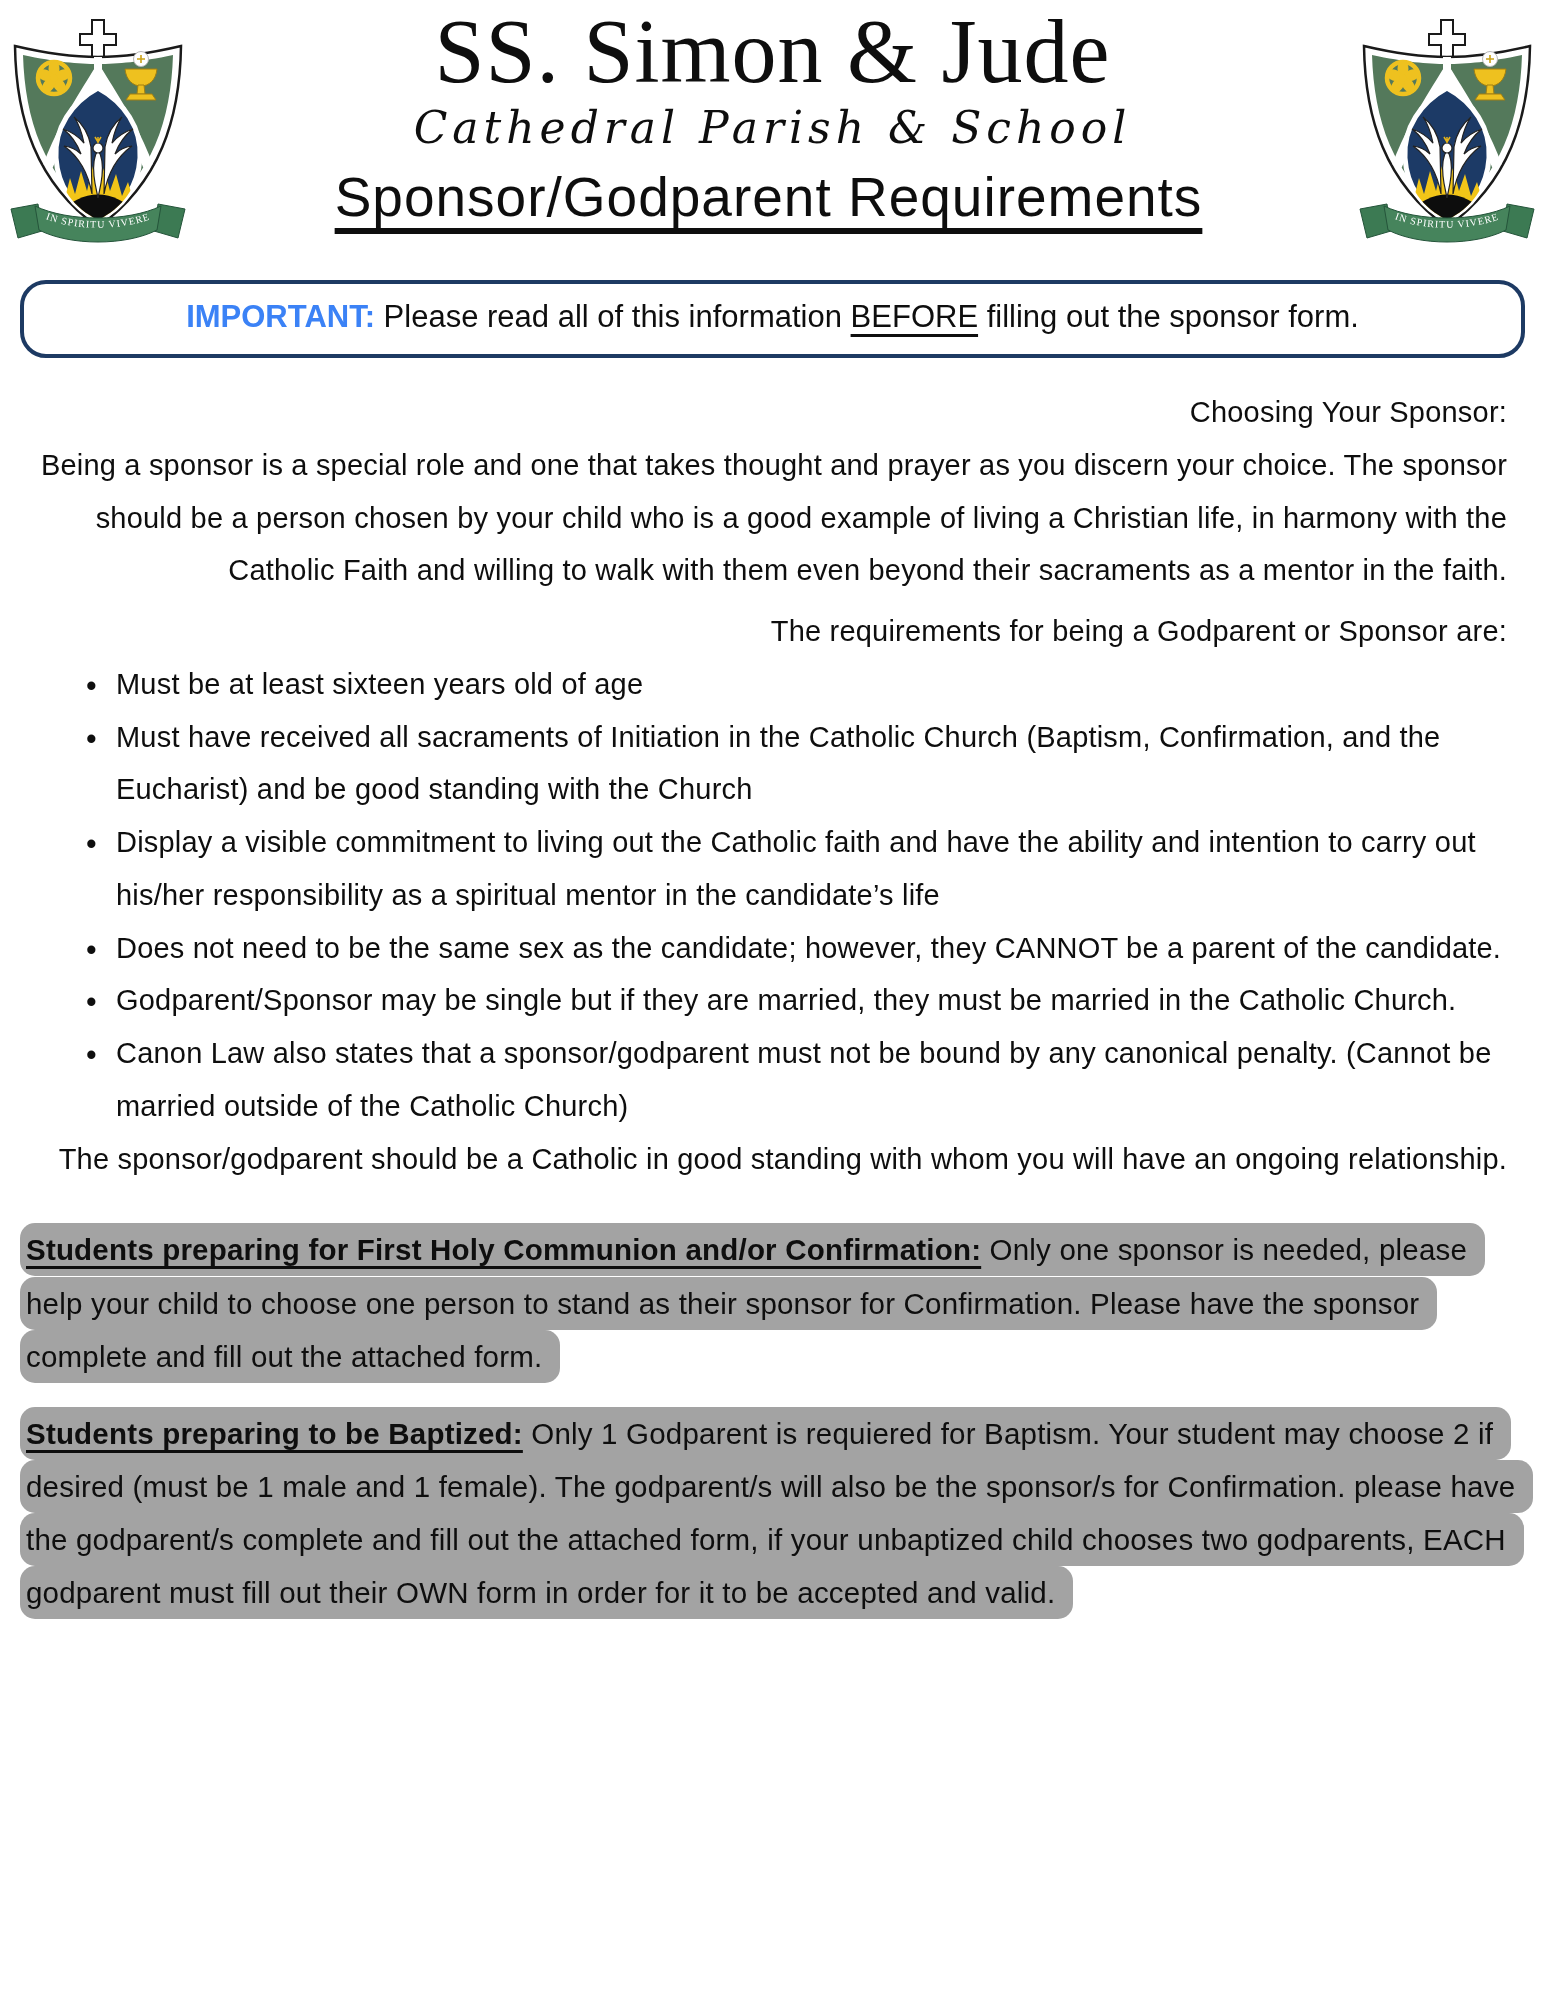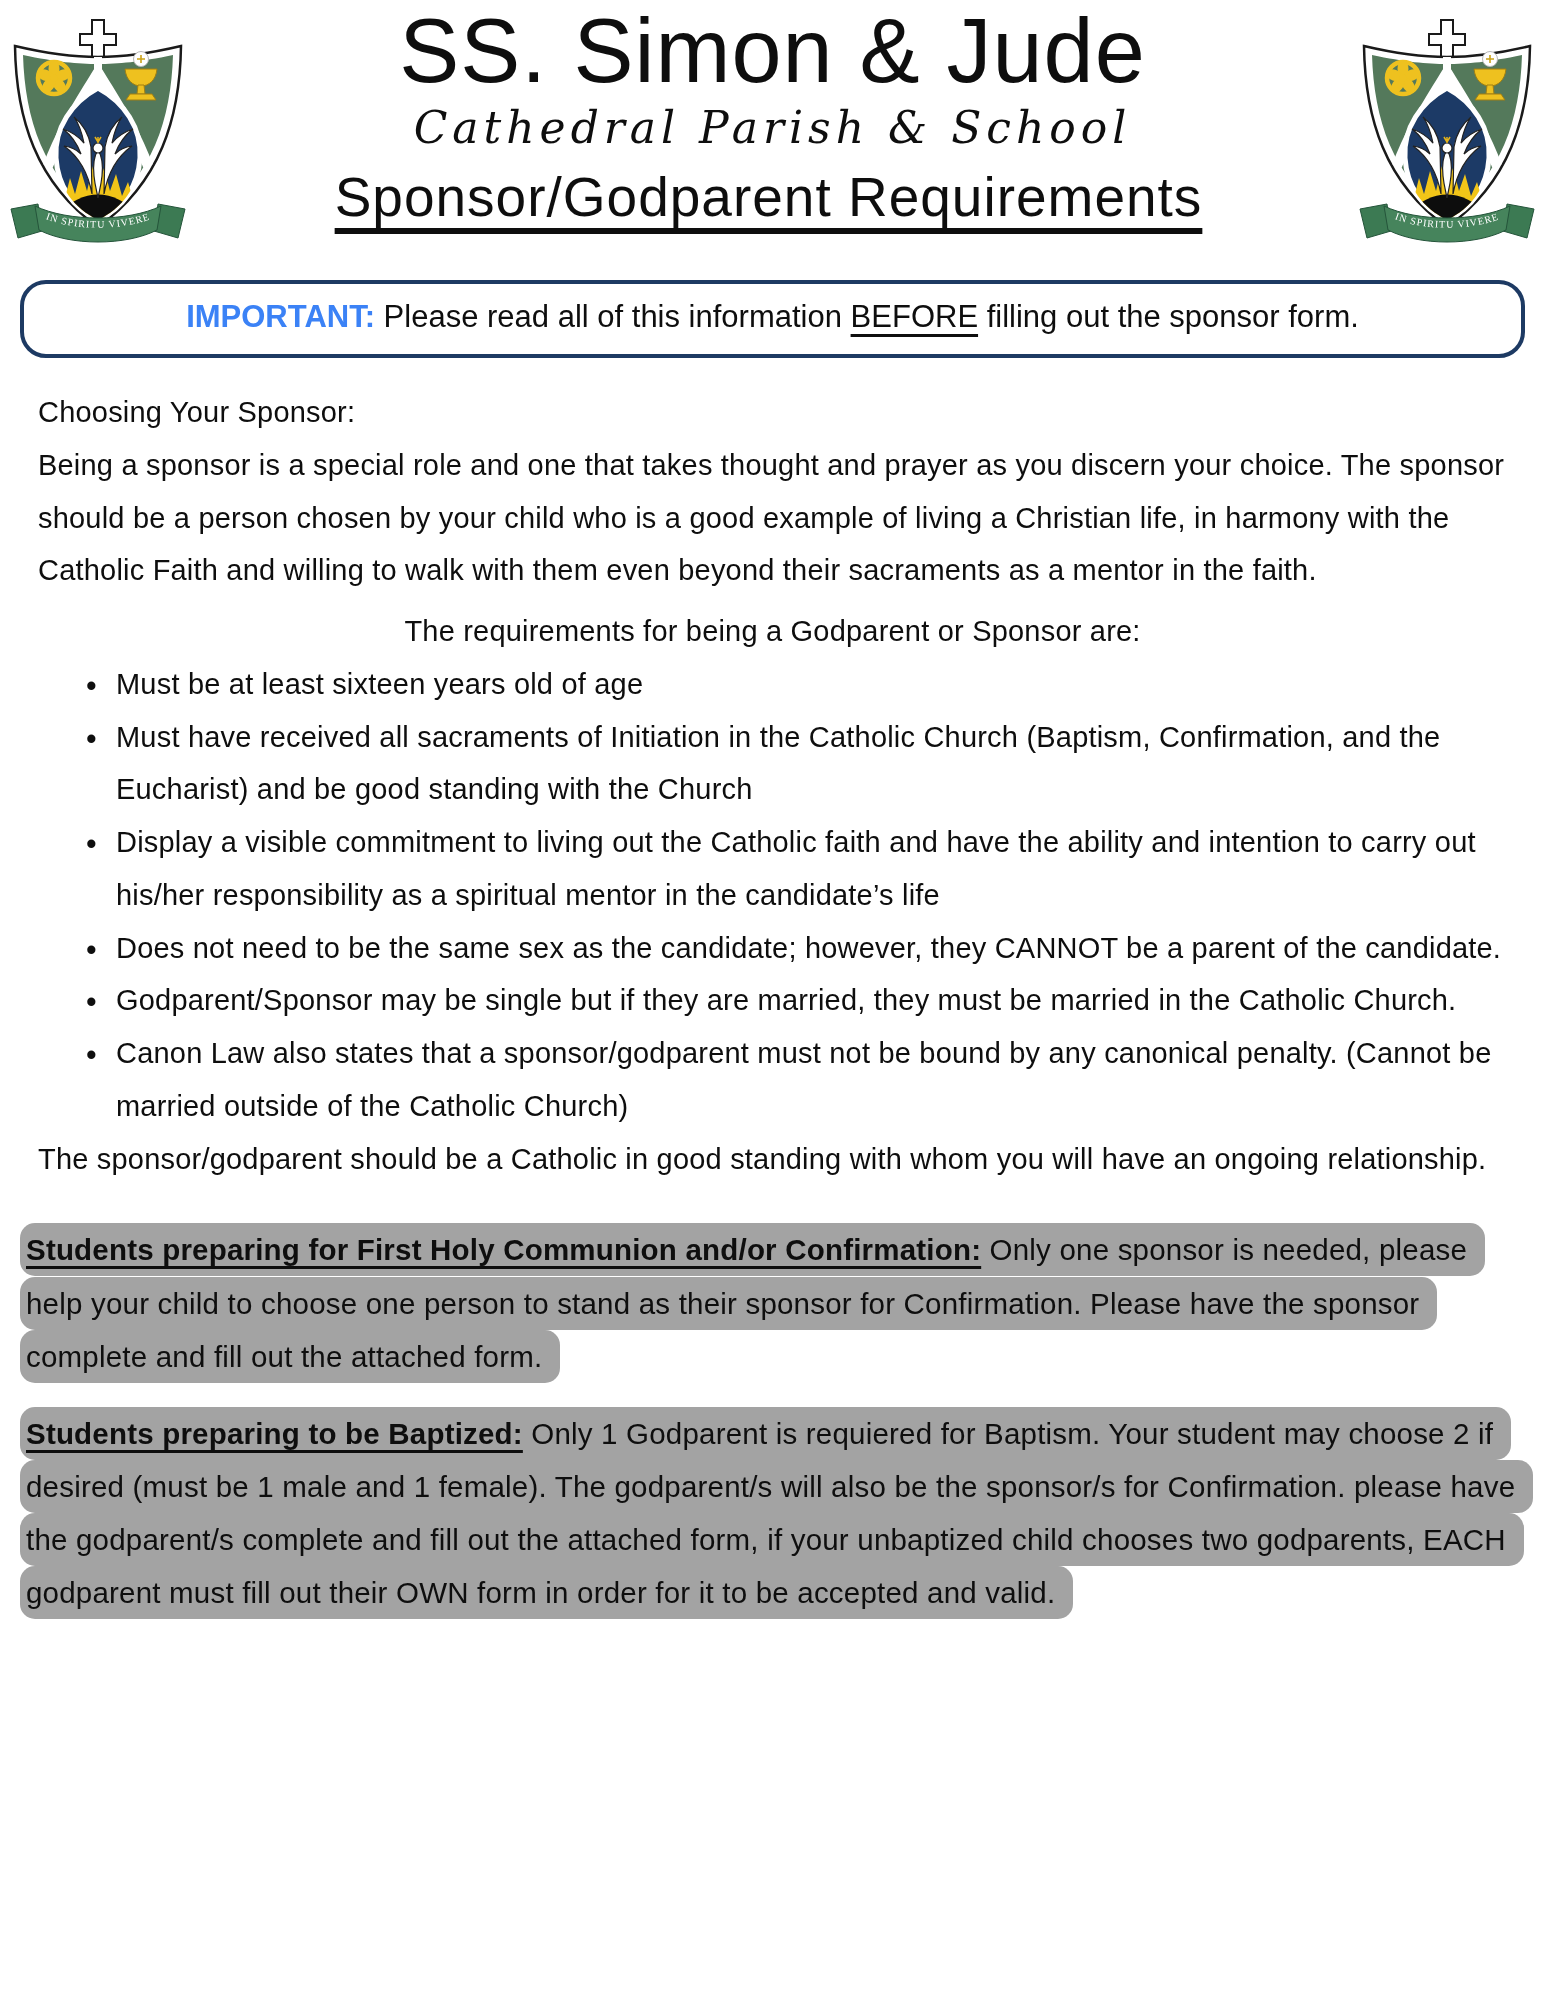--- a/index.html
+++ b/index.html
@@ -11,21 +11,21 @@
   }
   .page { position: relative; width: 1545px; height: 2000px; overflow: hidden; }
 
   
   header { position: relative; height: 254px; }
   .crest { position: absolute; top: 16px; width: 180px; height: 233px; }
   .crest-left  { left: 8px; }
   .crest-right { right: 8px; }
   .head-center { text-align: center; padding-top: 6px; }
   .page-title {
-    font-family: Liberation Sans, sans-serif;
+    font-family: Liberation Serif, serif;
     font-size: 90px; font-weight: 500;
     line-height: 1.02; margin: 0; letter-spacing: 1px;
   }
   .page-subtitle {
     font-family: "DejaVu Serif", serif;
     font-style: italic; font-weight: 400;
     font-size: 44px; margin: 4px 0 0; letter-spacing: 5px;
   }
   .page-heading {
     font-size: 55px; font-weight: 400;
@@ -58,21 +58,21 @@
   }
 
   
   .content {
     margin: 28px 38px 0;
     max-width: 1478px;
     font-size: 29px;
     line-height: 1.82;
     letter-spacing: 0.2px;
   }
-  .content p { margin: 0; }
+  .content p { margin: 0; text-align: right; }
   .req-heading { text-align: center; margin: 8px 0 0 !important; }
   .req-list { list-style: none; margin: 0; padding: 0; }
   .req-list li { position: relative; padding-left: 78px; }
   .req-list li::before {
     content: "\2022";
     position: absolute; left: 48px; top: 0;
     font-size: 1.05em;
   }
 
   

